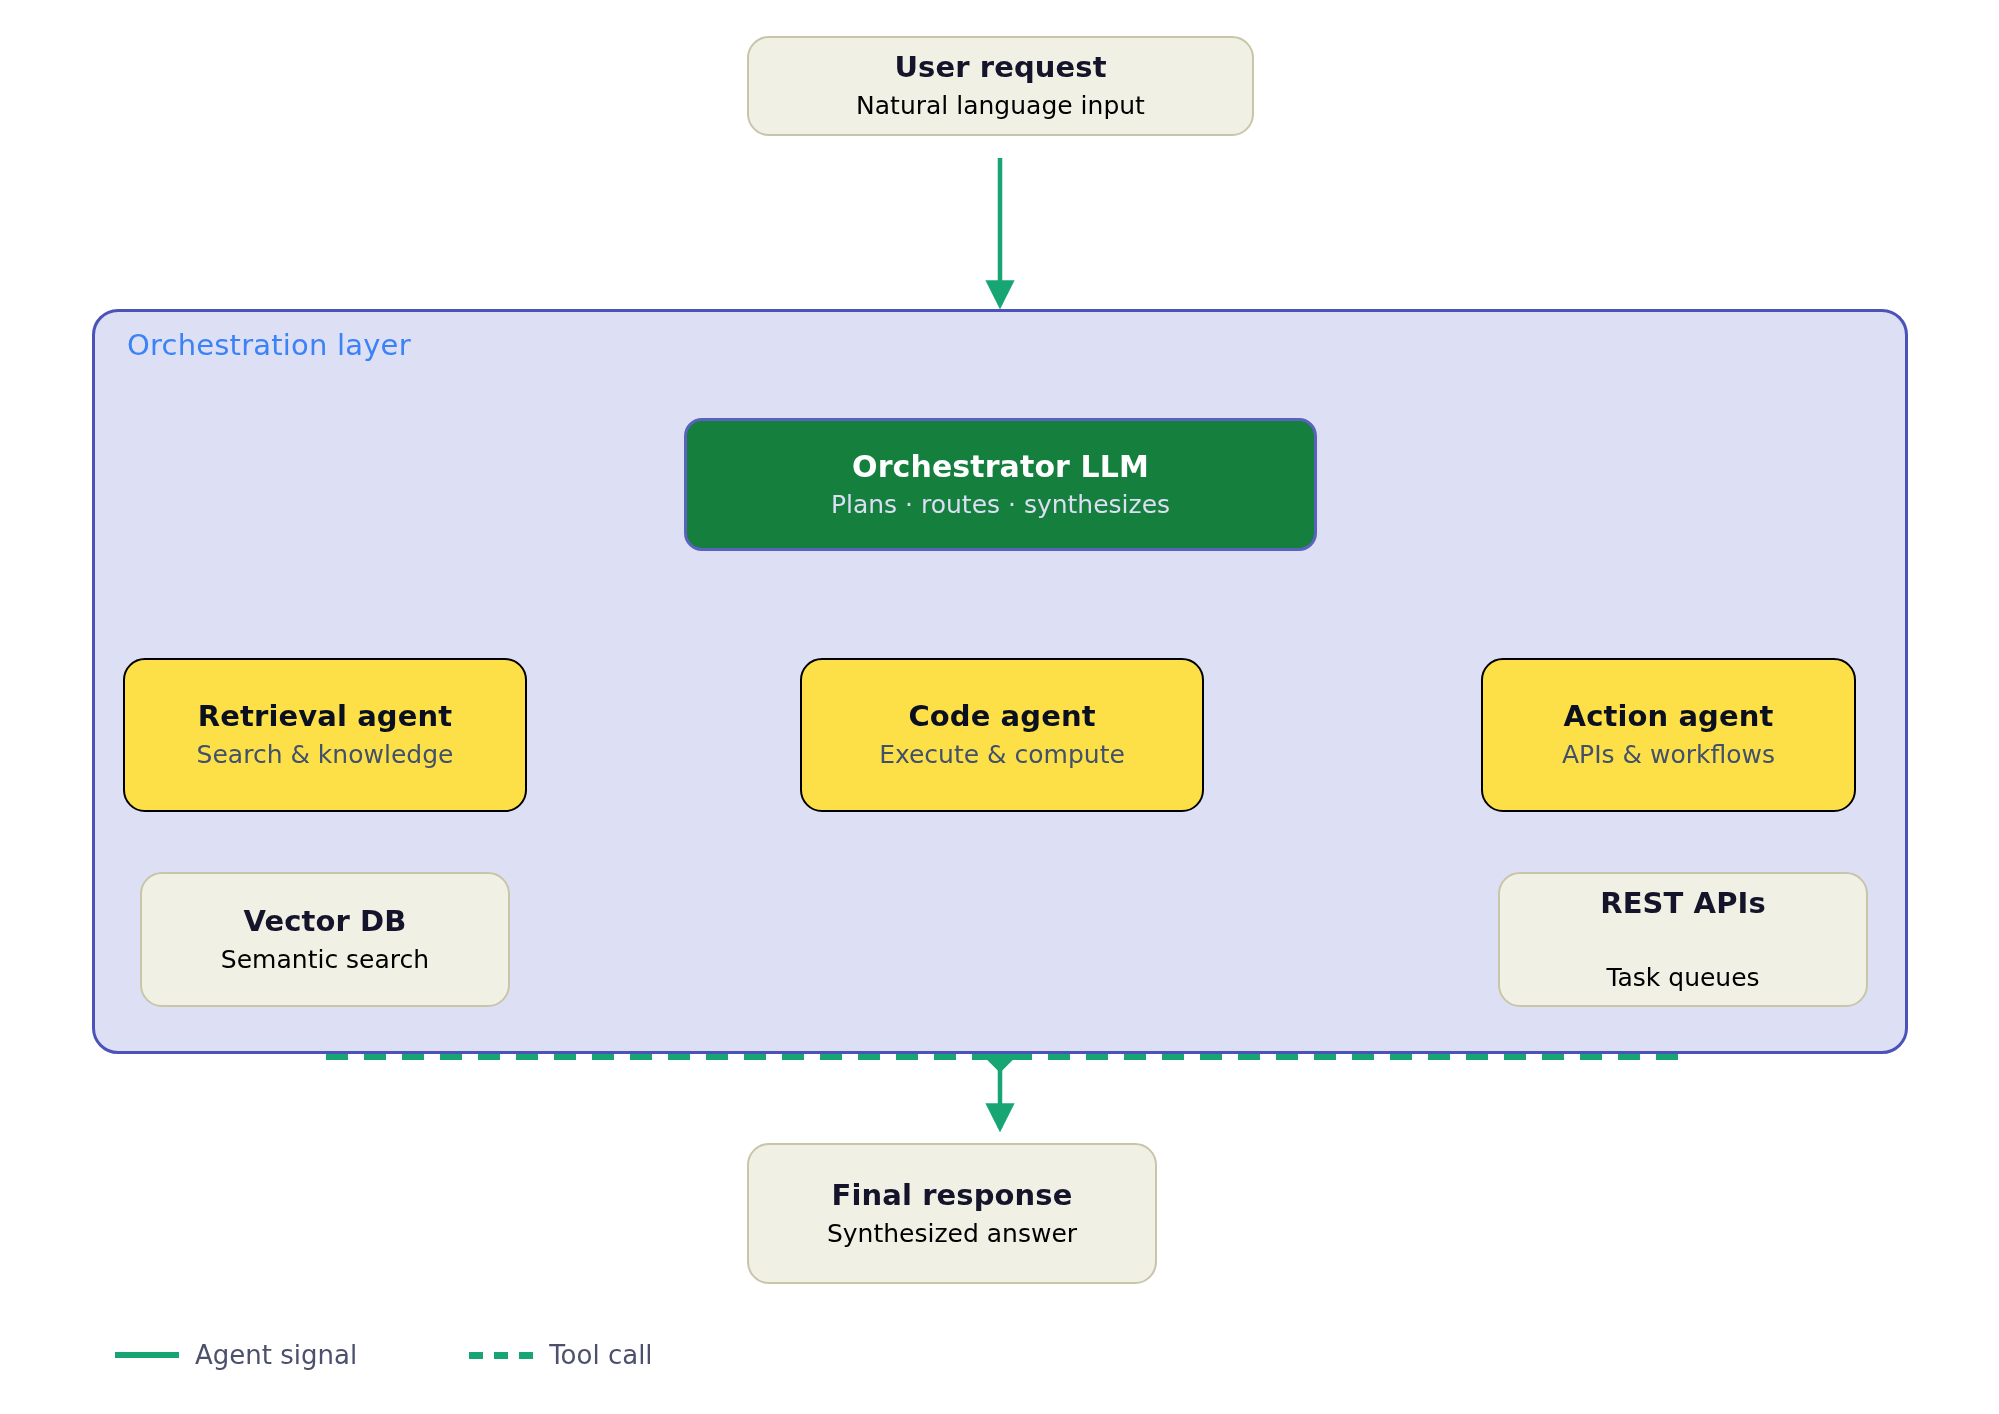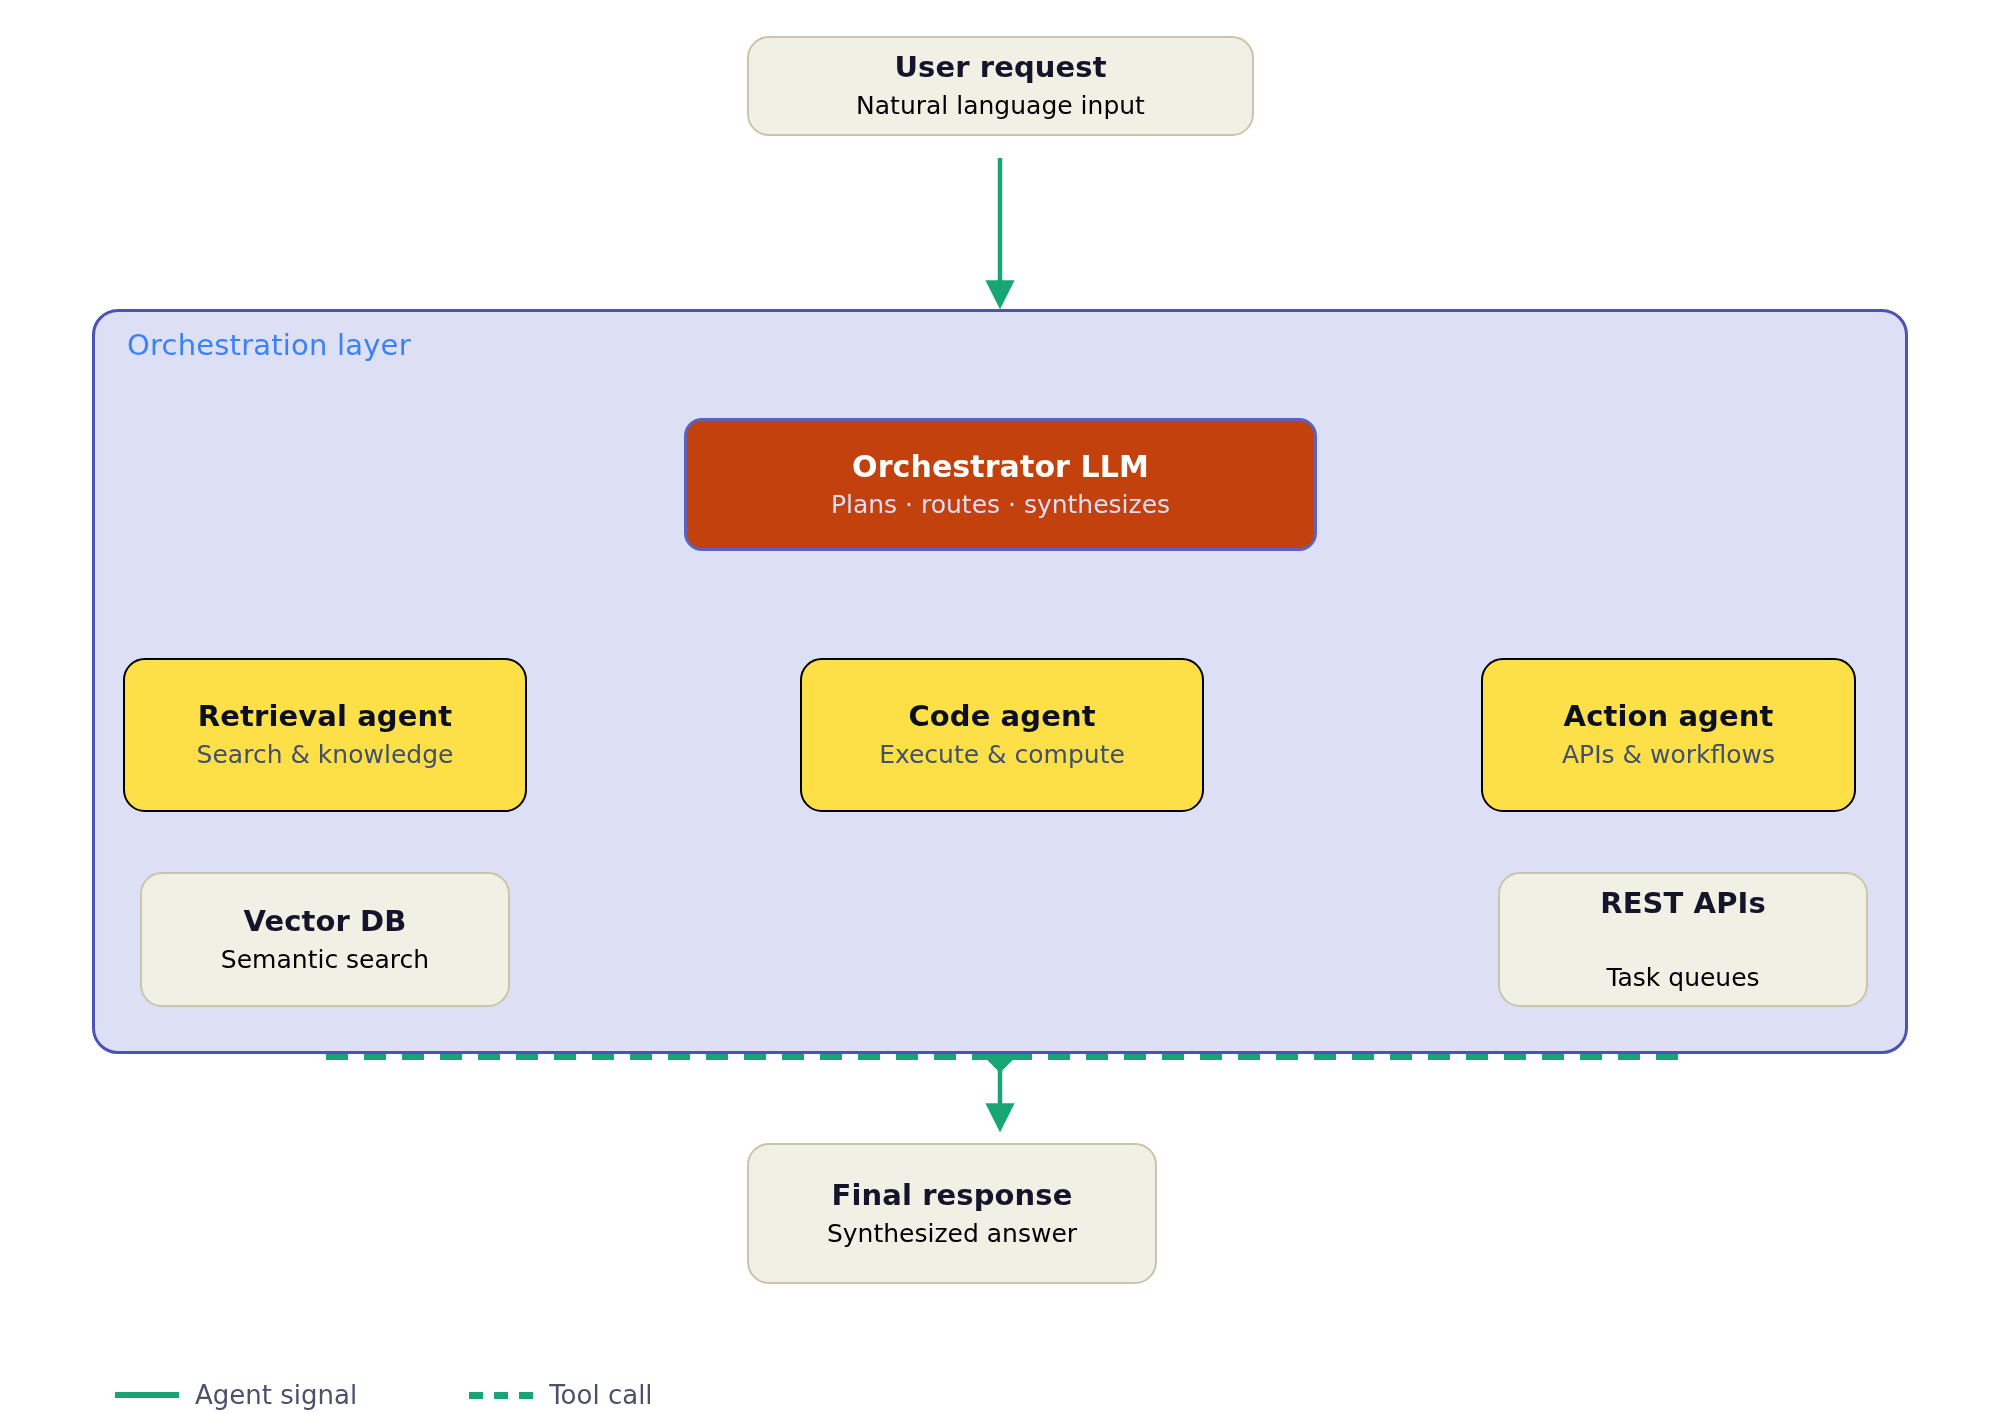--- a/index.html
+++ b/index.html
@@ -69,21 +69,21 @@
     line-height: 34px;
   }
   .node.agent .subtitle {
     color: #41506b;
     font-size: 25px;
     line-height: 32px;
     margin-top: 6px;
   }
   
   .node.primary {
-    background: #c2410c;
+    background: #15803d;
     border: 3px solid #5b62bb;
     border-radius: 18px;
   }
   .node.primary .title {
     color: #ffffff;
     font-size: 30px;
     line-height: 36px;
   }
   .node.primary .subtitle {
     color: #dcdef6;
@@ -104,21 +104,20 @@
     color: #3b82f6;
     font-size: 29px;
     font-weight: normal;
     letter-spacing: 0.2px;
   }
   
   .legend {
     position: absolute;
     display: flex;
     align-items: flex-end;
-    margin-top: 40px;
   }
   .legend-item {
     display: flex;
     align-items: center;
   }
   .legend-swatch {
     width: 64px;
     height: 0;
     border-top: 6px solid #17a673;
     margin-right: 16px;

